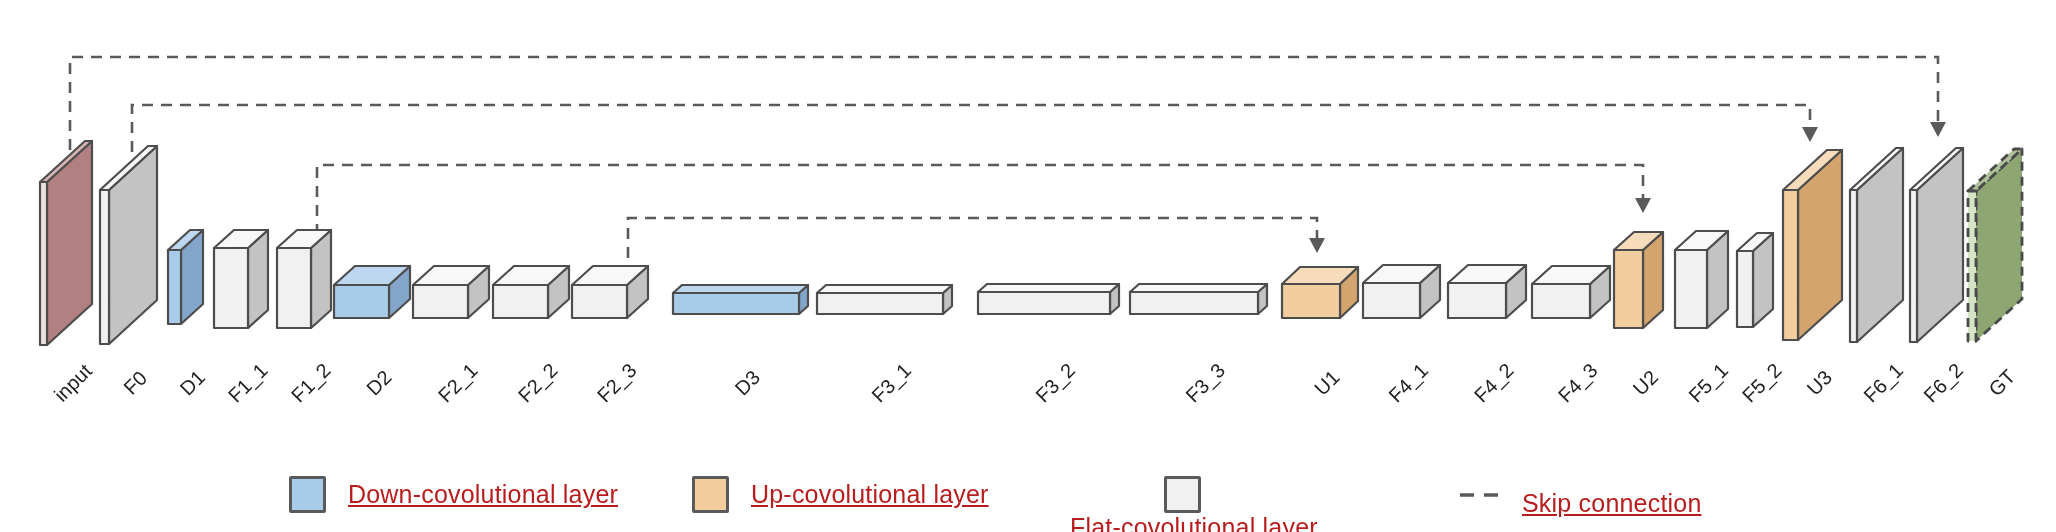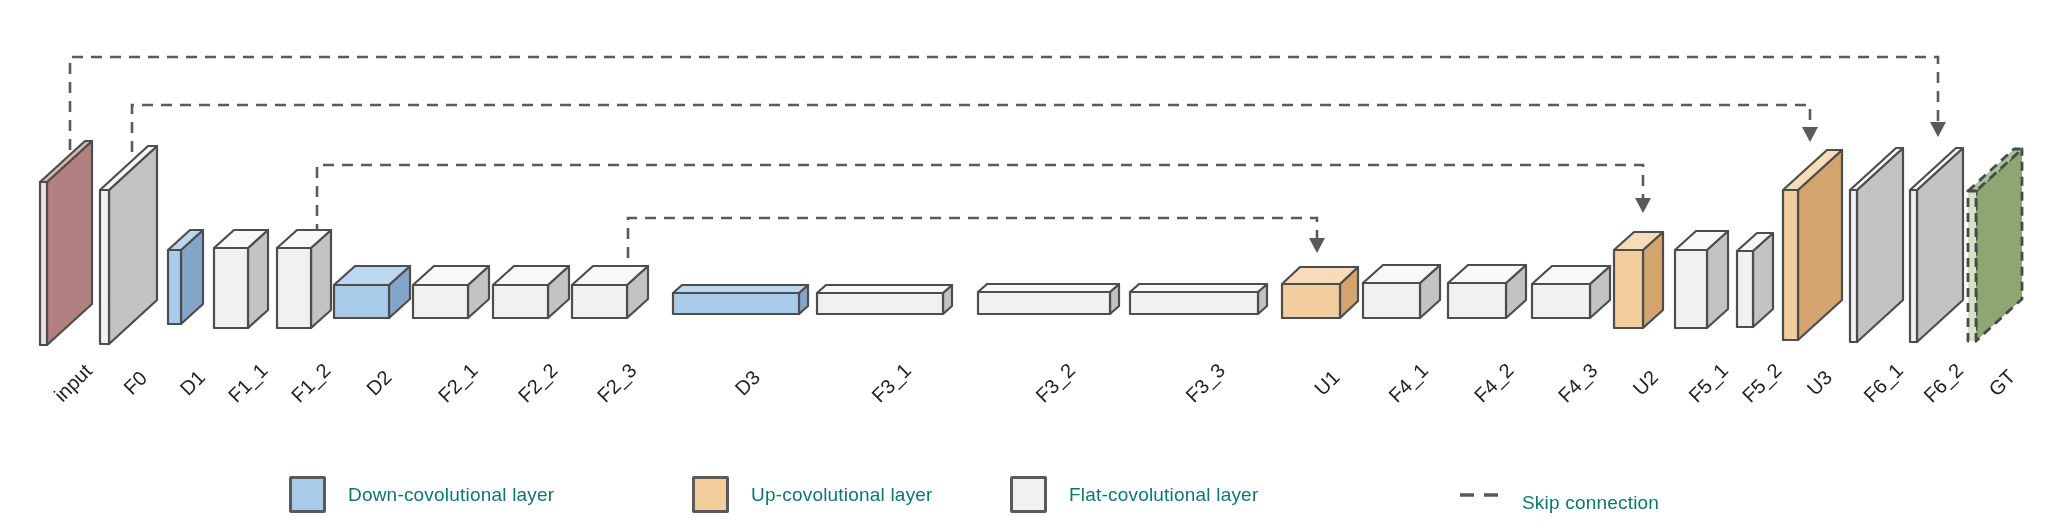--- a/index.html
+++ b/index.html
@@ -3,21 +3,21 @@
 <meta charset="utf-8">
 <style>
   html,body{margin:0;padding:0;background:#ffffff;}
   .fig{position:relative;width:2056px;height:532px;background:#ffffff;overflow:hidden;
        font-family:"Liberation Sans",sans-serif;}
   .fig svg.diagram{position:absolute;left:0;top:0;}
   .legend{position:absolute;left:0;top:0;width:100%;height:100%;pointer-events:none;}
   .legend-item{position:absolute;top:476px;display:flex;align-items:center;height:37px;}
   .swatch{width:31px;height:31px;border:3px solid #5a5a5a;border-radius:2px;flex:none;}
   .dash-swatch{flex:none;display:block;}
-  .legend-label{margin-left:22px;font-size:19px;color:#0f766e;white-space:nowrap;letter-spacing:0.2px;}
+  .legend-label{margin-left:22px;font-size:25px;color:#b91c1c;white-space:nowrap;letter-spacing:0.2px;text-decoration:underline;}
   text.layer-label{font-family:"Liberation Sans",sans-serif;}
 </style>
 </head>
 <body>
 
 <div class="fig">
   <svg class="diagram" id="diagram" xmlns="http://www.w3.org/2000/svg" width="2056" height="532" viewBox="0 0 2056 532">
       <g>
         <path d="M 70 150 L 70 57 L 1938 57 L 1938 123" fill="none" stroke="#5a5a5a" stroke-width="2.6" stroke-dasharray="11 8" stroke-linejoin="miter"></path>
         <polygon points="1930,122 1946,122 1938,137" fill="#5a5a5a"></polygon>
@@ -181,21 +181,21 @@
     </svg>
   <div class="legend" id="legend">
       <div class="legend-item" style="left: 289px;">
         <span class="swatch" style="background: rgb(169, 203, 234);"></span>
         <span class="legend-label">Down-covolutional layer</span>
       </div>
       <div class="legend-item" style="left: 677px; margin-left: 15px;">
         <span class="swatch" style="background: rgb(242, 205, 158);"></span>
         <span class="legend-label">Up-covolutional layer</span>
       </div>
-      <div class="legend-item" style="left: 1010px;">
+      <div class="legend-item" style="left: 1048px; flex-direction: column;">
         <span class="swatch" style="background: rgb(241, 241, 241);"></span>
         <span class="legend-label">Flat-covolutional layer</span>
       </div>
       <div class="legend-item" style="left: 1458px;">
         <svg class="dash-swatch" width="50" height="8">
           <line x1="2" y1="4" x2="50" y2="4" stroke="#5a5a5a" stroke-width="3.4" stroke-dasharray="14 10"></line>
         </svg>
         <span class="legend-label" style="margin-left: 14px; margin-top: 17px;">Skip connection</span>
       </div>
     </div>

